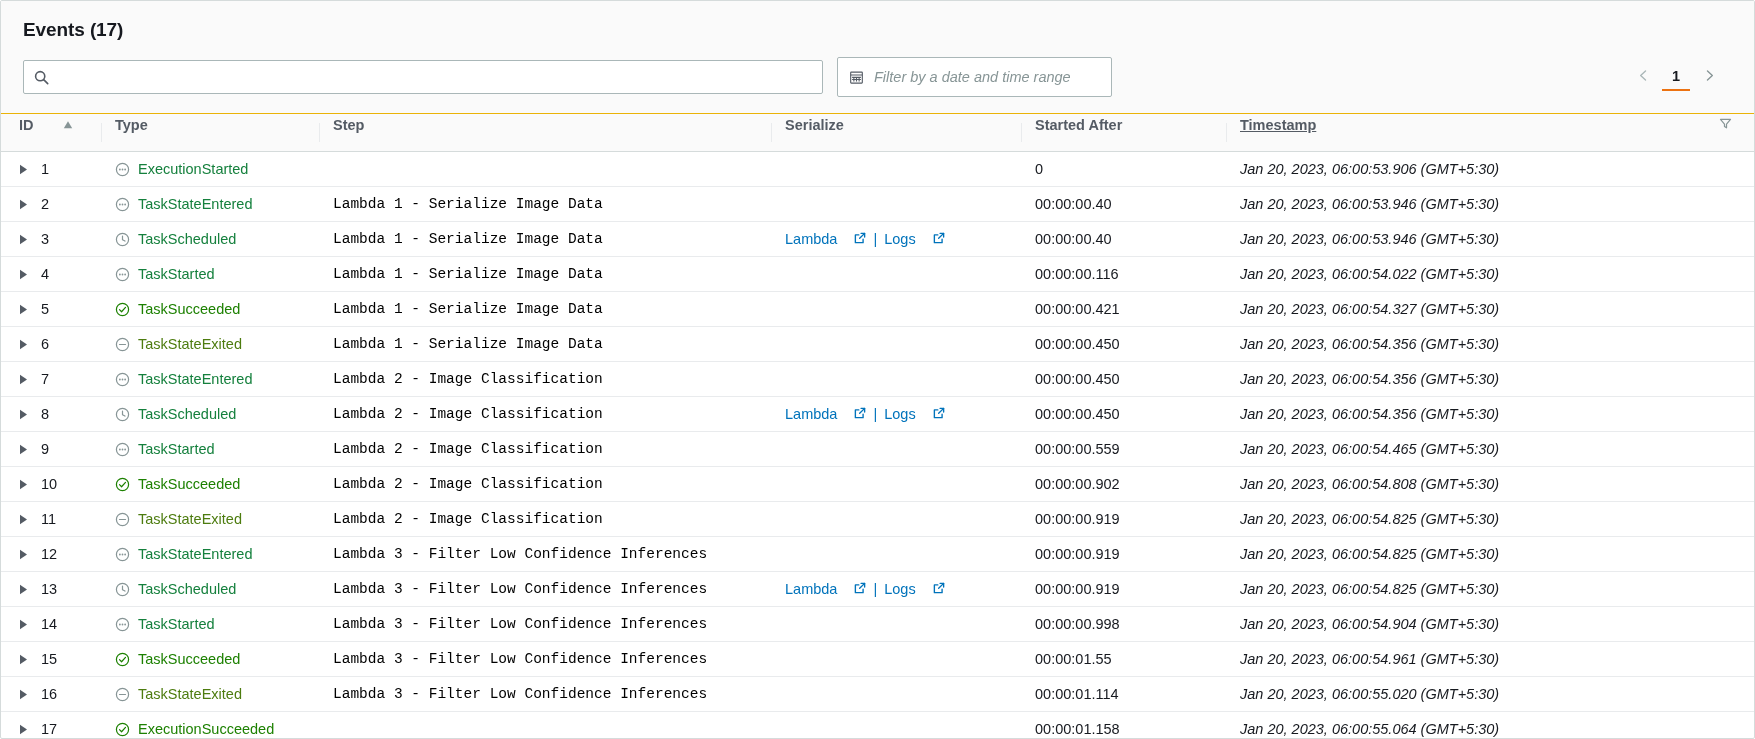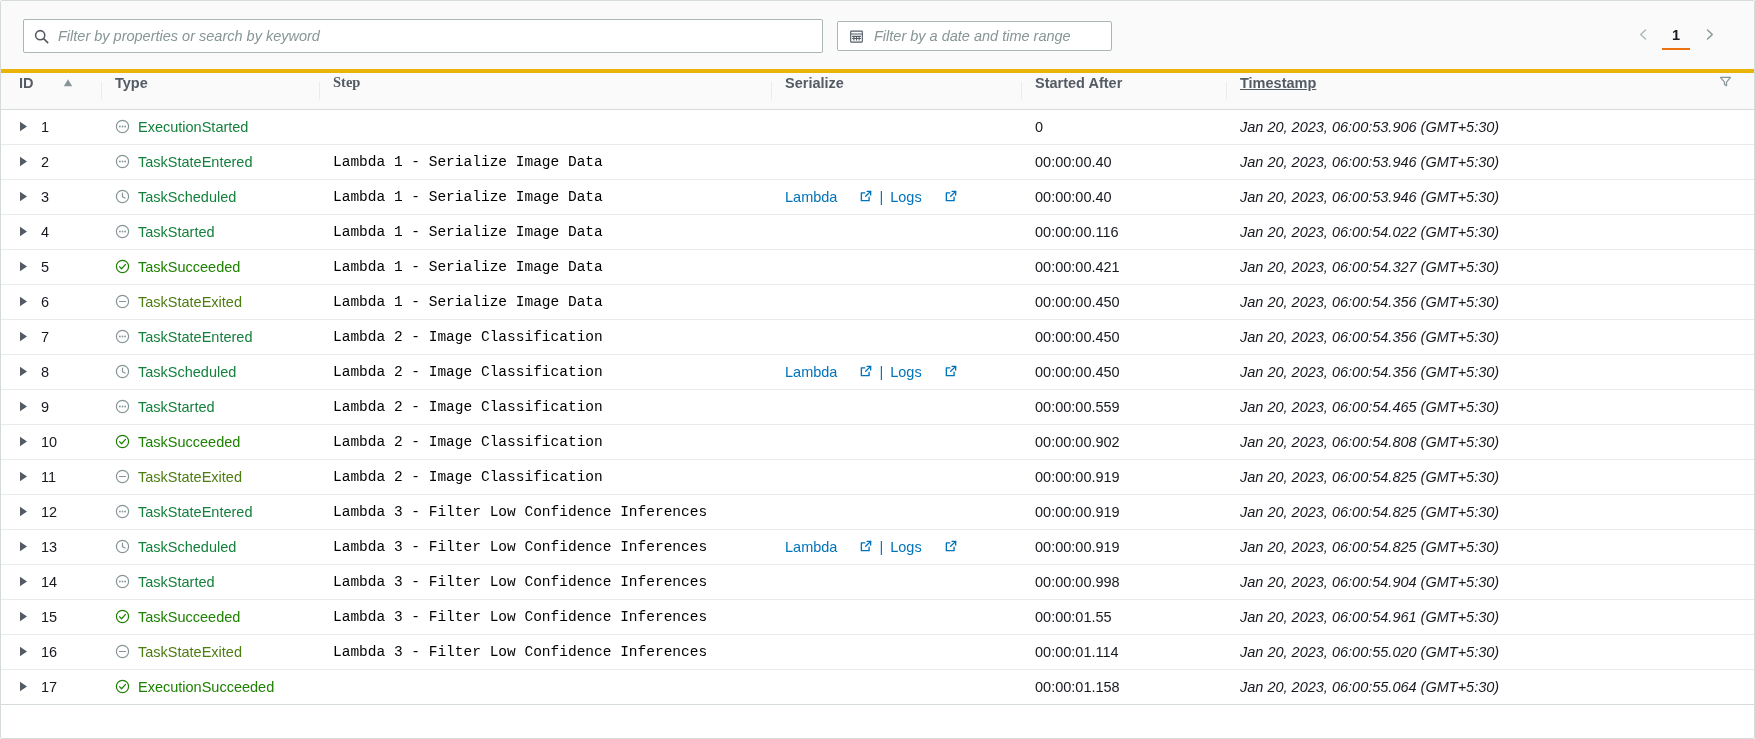--- a/index.html
+++ b/index.html
@@ -71,21 +71,21 @@
     color: #16191f;
     height: 100%;
   }
   .search-input::placeholder {
     color: #879596;
     font-style: italic;
   }
 
   .date-box {
     width: 275px;
-    height: 30px;
+    height: 40px;
     background: #ffffff;
     border: 1px solid #aab7b8;
     border-radius: 2px;
     display: flex;
     align-items: center;
     padding: 0 11px;
     gap: 10px;
     cursor: pointer;
   }
   .date-box svg { flex: 0 0 auto; display: block; }
@@ -120,21 +120,21 @@
     border-bottom: 2px solid #ec7211;
   }
 
   
   .table-wrap { flex: 1 1 auto; overflow: hidden; }
 
   table { width: 100%; border-collapse: collapse; table-layout: fixed; }
 
   thead th {
     background: #fafafa;
-    border-top: 4px solid #eab308;
+    border-top: 1px solid #eab308;
     border-bottom: 1px solid #d5dbdb;
     font-size: 14.5px;
     font-weight: bold;
     color: #545b64;
     text-align: left;
     height: 38px;
     padding: 0 8px 16px 0;
     vertical-align: middle;
     white-space: nowrap;
     position: relative;
@@ -144,21 +144,21 @@
     position: absolute;
     left: 0; top: 9px; bottom: 9px;
     width: 1px;
     background: #e9ebed;
   }
 
   th .th-inner { display: flex; align-items: center; gap: 7px; }
 
   .col-id       { width: 100px; padding-left: 18px !important; }
   .col-type     { width: 218px; padding-left: 14px !important; }
-  .col-step     { width: 452px; padding-left: 14px !important; font-family: Liberation Serif, serif; }
+  .col-step     { width: 452px; padding-left: 14px !important; }
   .col-resource { width: 250px; padding-left: 14px !important; }
   .col-started  { width: 205px; padding-left: 14px !important; }
   .col-time     { width: auto;  padding-left: 14px !important; text-decoration: underline; }
 
   .th-filter-icon { float: right; margin-right: 14px; }
 
   tbody tr { height: 34px; }
   tbody tr td { border-bottom: 1px solid #e9ebed; }
   tbody tr:last-child td { border-bottom: 1px solid #d5dbdb; }
 
@@ -198,41 +198,41 @@
   .cell-time     { padding-left: 14px !important; font-style: italic; }
 
   .res-inner { display: flex; align-items: center; gap: 5px; }
   .res-link {
     color: #0073bb;
     font-size: 14.5px;
     text-decoration: none;
     cursor: pointer;
     display: inline-flex;
     align-items: center;
-    gap: 23px;
+    gap: 17px;
   }
   .res-sep { color: #0073bb; font-size: 14.5px; margin: 0 2px; }
 </style>
 </head>
 <body>
 
 <div class="panel">
 
   <div class="panel-header">
+    <div class="panel-title">Events (17)</div>
 
     <div class="filter-bar">
 
       <div class="search-box">
         <span>
           <svg width="15" height="15" viewBox="0 0 16 16" fill="none" stroke="#545b64" stroke-width="1.7">
             <circle cx="6.6" cy="6.6" r="4.9"></circle>
             <line x1="10.3" y1="10.3" x2="14.6" y2="14.6" stroke-linecap="round"></line>
           </svg>
         </span>
-        <input class="search-input" type="text" placeholder="Filter by properties or search by keyword" style="">
       </div>
 
       <div class="date-box">
         <span>
           <svg width="15" height="15" viewBox="0 0 16 16" fill="none" stroke="#545b64" stroke-width="1.2">
             <rect x="1.8" y="2.2" width="12.4" height="11.8" rx="0.6"></rect>
             <line x1="1.8" y1="5.3" x2="14.2" y2="5.3"></line>
             <line x1="5.2" y1="7.4" x2="5.2" y2="12.2"></line>
             <line x1="8" y1="7.4" x2="8" y2="12.2"></line>
             <line x1="10.8" y1="7.4" x2="10.8" y2="12.2"></line>

